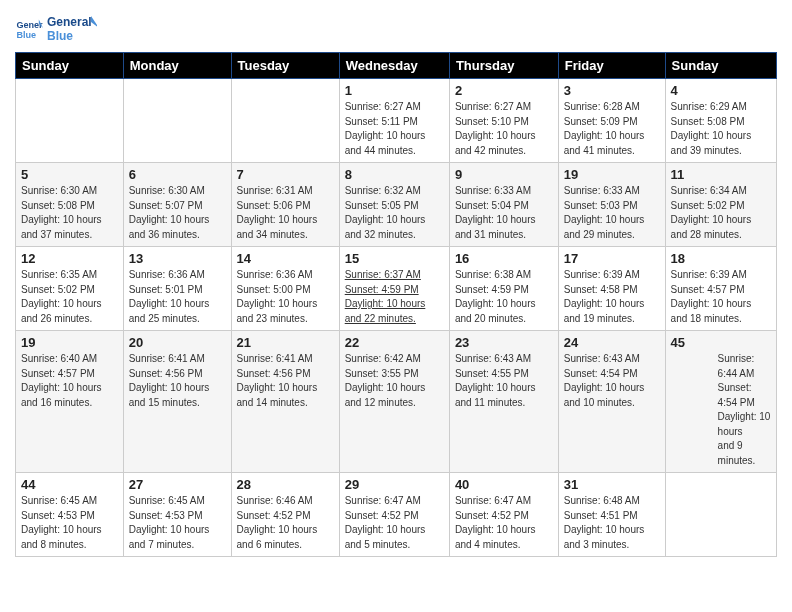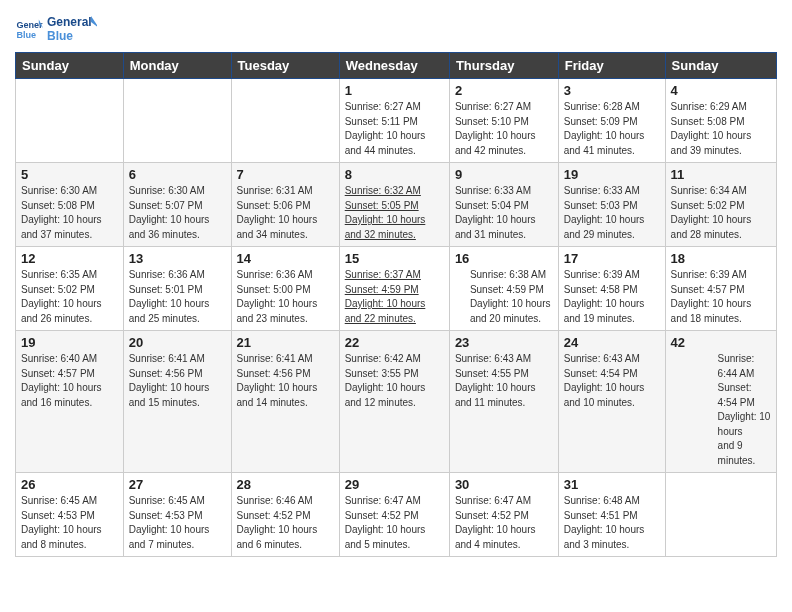--- a/index.html
+++ b/index.html
@@ -36,21 +36,21 @@
     .subtitle {
       font-size: 15px;
       color: #444;
     }
     .calendar {
       width: 100%;
       border-collapse: collapse;
       border: 1px solid #ccc;
     }
     .calendar th {
-      background-color: #404040;
+      background-color: #000000;
       color: #fff;
       text-align: left;
       padding: 5px 6px;
       font-size: 13px;
       border: 1px solid #1e4a8a;
     }
     .calendar td {
       border: 1px solid #ccc;
       vertical-align: top;
       padding: 4px 5px;
@@ -169,21 +169,21 @@
         </td>
         <td>
           <span class="day-num">7</span>
           <div class="day-info" style="white-space: pre-line;">Sunrise: 6:31 AM
 Sunset: 5:06 PM
 Daylight: 10 hours
 and 34 minutes.</div>
         </td>
         <td>
           <span class="day-num">8</span>
-          <div class="day-info" style="white-space: pre-line; text-decoration: underline;">Sunrise: 6:32 AM
+          <div class="day-info" style="white-space: pre-line;">Sunrise: 6:32 AM
 Sunset: 5:05 PM
 Daylight: 10 hours
 and 32 minutes.</div>
         </td>
         <td>
           <span class="day-num">9</span>
           <div class="day-info" style="white-space: pre-line;">Sunrise: 6:33 AM
 Sunset: 5:04 PM
 Daylight: 10 hours
 and 31 minutes.</div>
@@ -227,21 +227,21 @@
         </td>
         <td>
           <span class="day-num">15</span>
           <div class="day-info" style="white-space: pre-line; text-decoration: underline;">Sunrise: 6:37 AM
 Sunset: 4:59 PM
 Daylight: 10 hours
 and 22 minutes.</div>
         </td>
         <td>
           <span class="day-num">16</span>
-          <div class="day-info" style="white-space: pre-line; margin-left: 15px;">Sunrise: 6:38 AM
+          <div class="day-info" style="white-space: pre-line;">Sunrise: 6:38 AM
 Sunset: 4:59 PM
 Daylight: 10 hours
 and 20 minutes.</div>
         </td>
         <td>
           <span class="day-num">17</span>
           <div class="day-info" style="white-space: pre-line;">Sunrise: 6:39 AM
 Sunset: 4:58 PM
 Daylight: 10 hours
 and 19 minutes.</div>
@@ -291,30 +291,30 @@
 and 11 minutes.</div>
         </td>
         <td>
           <span class="day-num">24</span>
           <div class="day-info" style="white-space: pre-line;">Sunrise: 6:43 AM
 Sunset: 4:54 PM
 Daylight: 10 hours
 and 10 minutes.</div>
         </td>
         <td>
-          <span class="day-num">42</span>
+          <span class="day-num">45</span>
           <div class="day-info" style="white-space: pre-line; margin-left: 47px;">Sunrise: 6:44 AM
 Sunset: 4:54 PM
 Daylight: 10 hours
 and 9 minutes.</div>
         </td>
       </tr>
       <tr>
         <td>
-          <span class="day-num">26</span>
+          <span class="day-num">44</span>
           <div class="day-info" style="white-space: pre-line;">Sunrise: 6:45 AM
 Sunset: 4:53 PM
 Daylight: 10 hours
 and 8 minutes.</div>
         </td>
         <td>
           <span class="day-num">27</span>
           <div class="day-info" style="white-space: pre-line;">Sunrise: 6:45 AM
 Sunset: 4:53 PM
 Daylight: 10 hours
@@ -328,21 +328,21 @@
 and 6 minutes.</div>
         </td>
         <td>
           <span class="day-num">29</span>
           <div class="day-info" style="white-space: pre-line;">Sunrise: 6:47 AM
 Sunset: 4:52 PM
 Daylight: 10 hours
 and 5 minutes.</div>
         </td>
         <td>
-          <span class="day-num">30</span>
+          <span class="day-num">40</span>
           <div class="day-info" style="white-space: pre-line;">Sunrise: 6:47 AM
 Sunset: 4:52 PM
 Daylight: 10 hours
 and 4 minutes.</div>
         </td>
         <td>
           <span class="day-num">31</span>
           <div class="day-info" style="white-space: pre-line;">Sunrise: 6:48 AM
 Sunset: 4:51 PM
 Daylight: 10 hours

